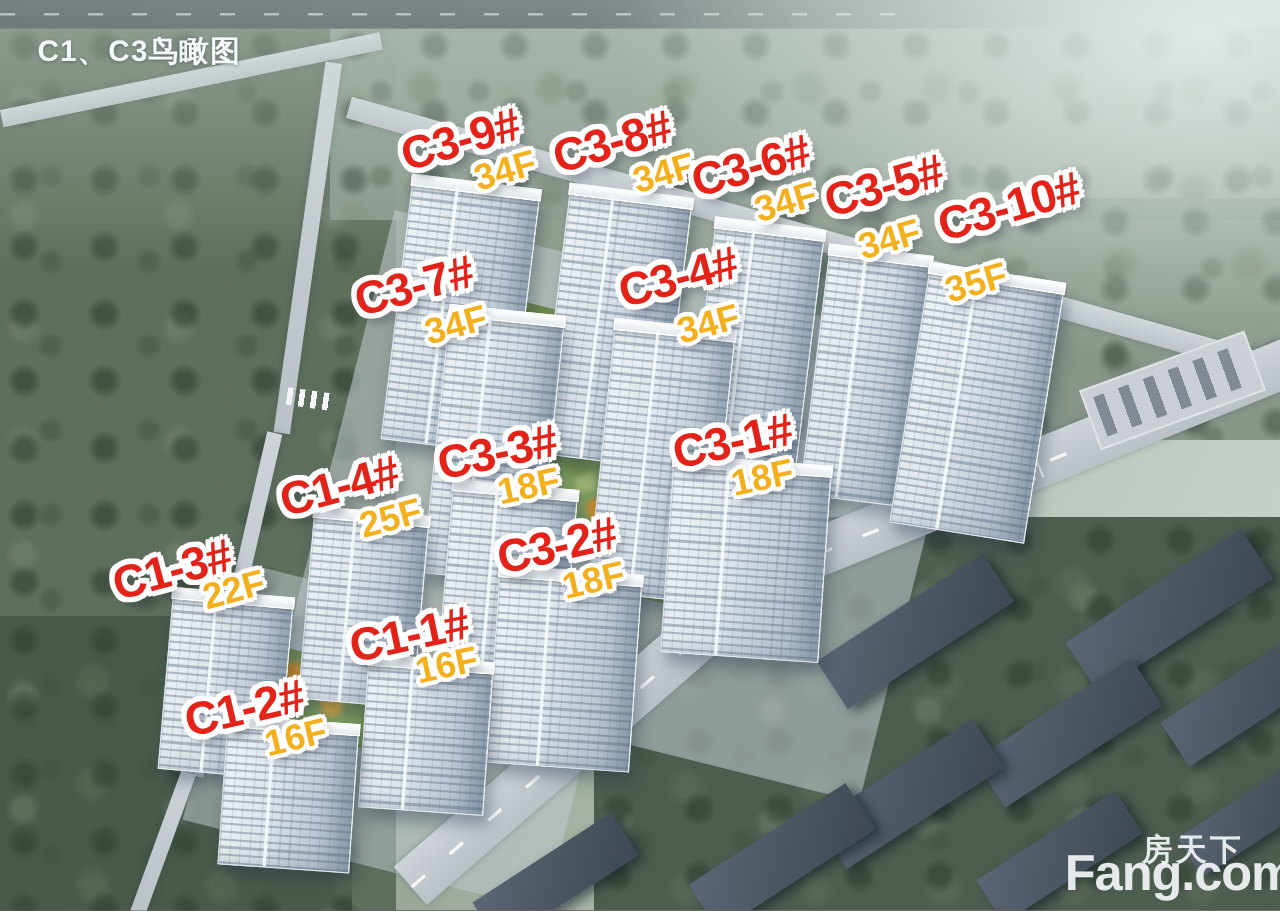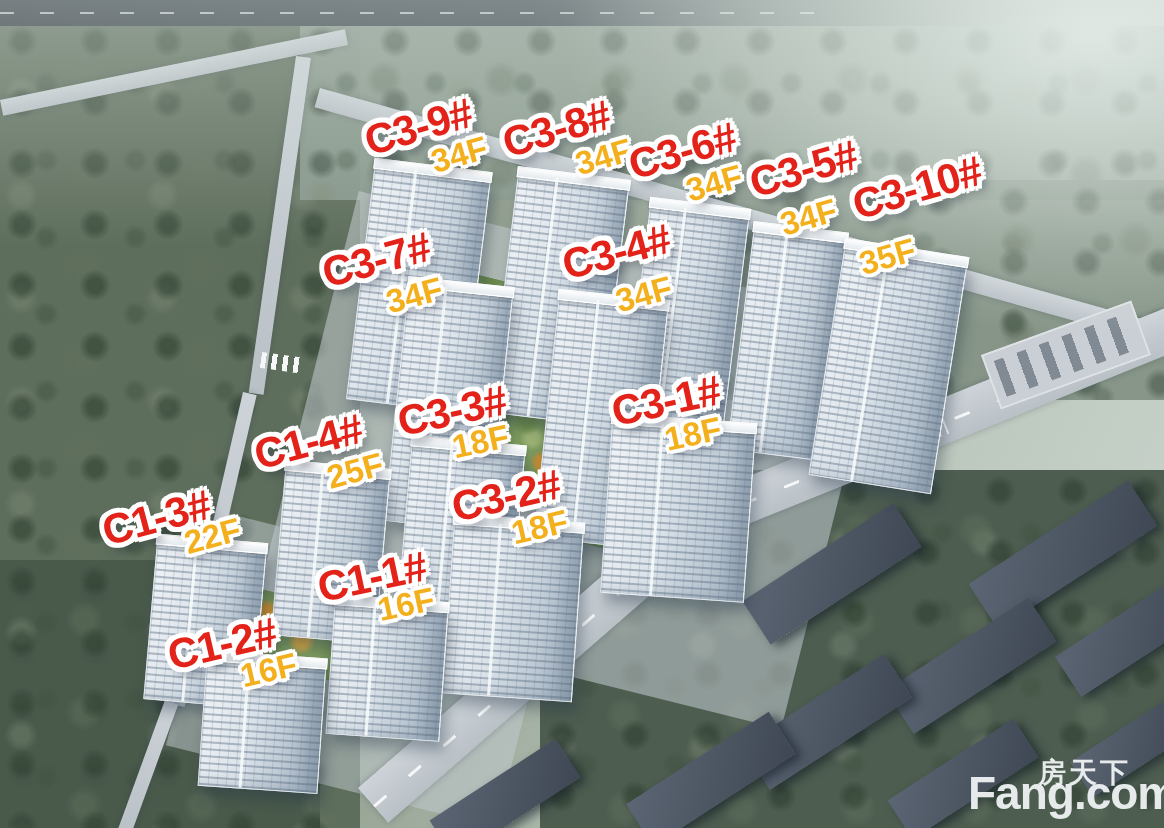--- a/index.html
+++ b/index.html
@@ -257,19 +257,20 @@
   </div>
   <div class="lb p-c11">
     <span class="nm">C1-1#</span>
     <span class="fl">16F</span>
   </div>
   <div class="lb p-c12">
     <span class="nm">C1-2#</span>
     <span class="fl">16F</span>
   </div>
 
+  <div class="layer title">C1、C3鸟瞰图</div>
 
   <div class="layer wm">
     <span class="wm-zh">房天下</span>
     <span class="wm-en">Fang.com</span>
   </div>
 
 </div>
 
 </body></html>

